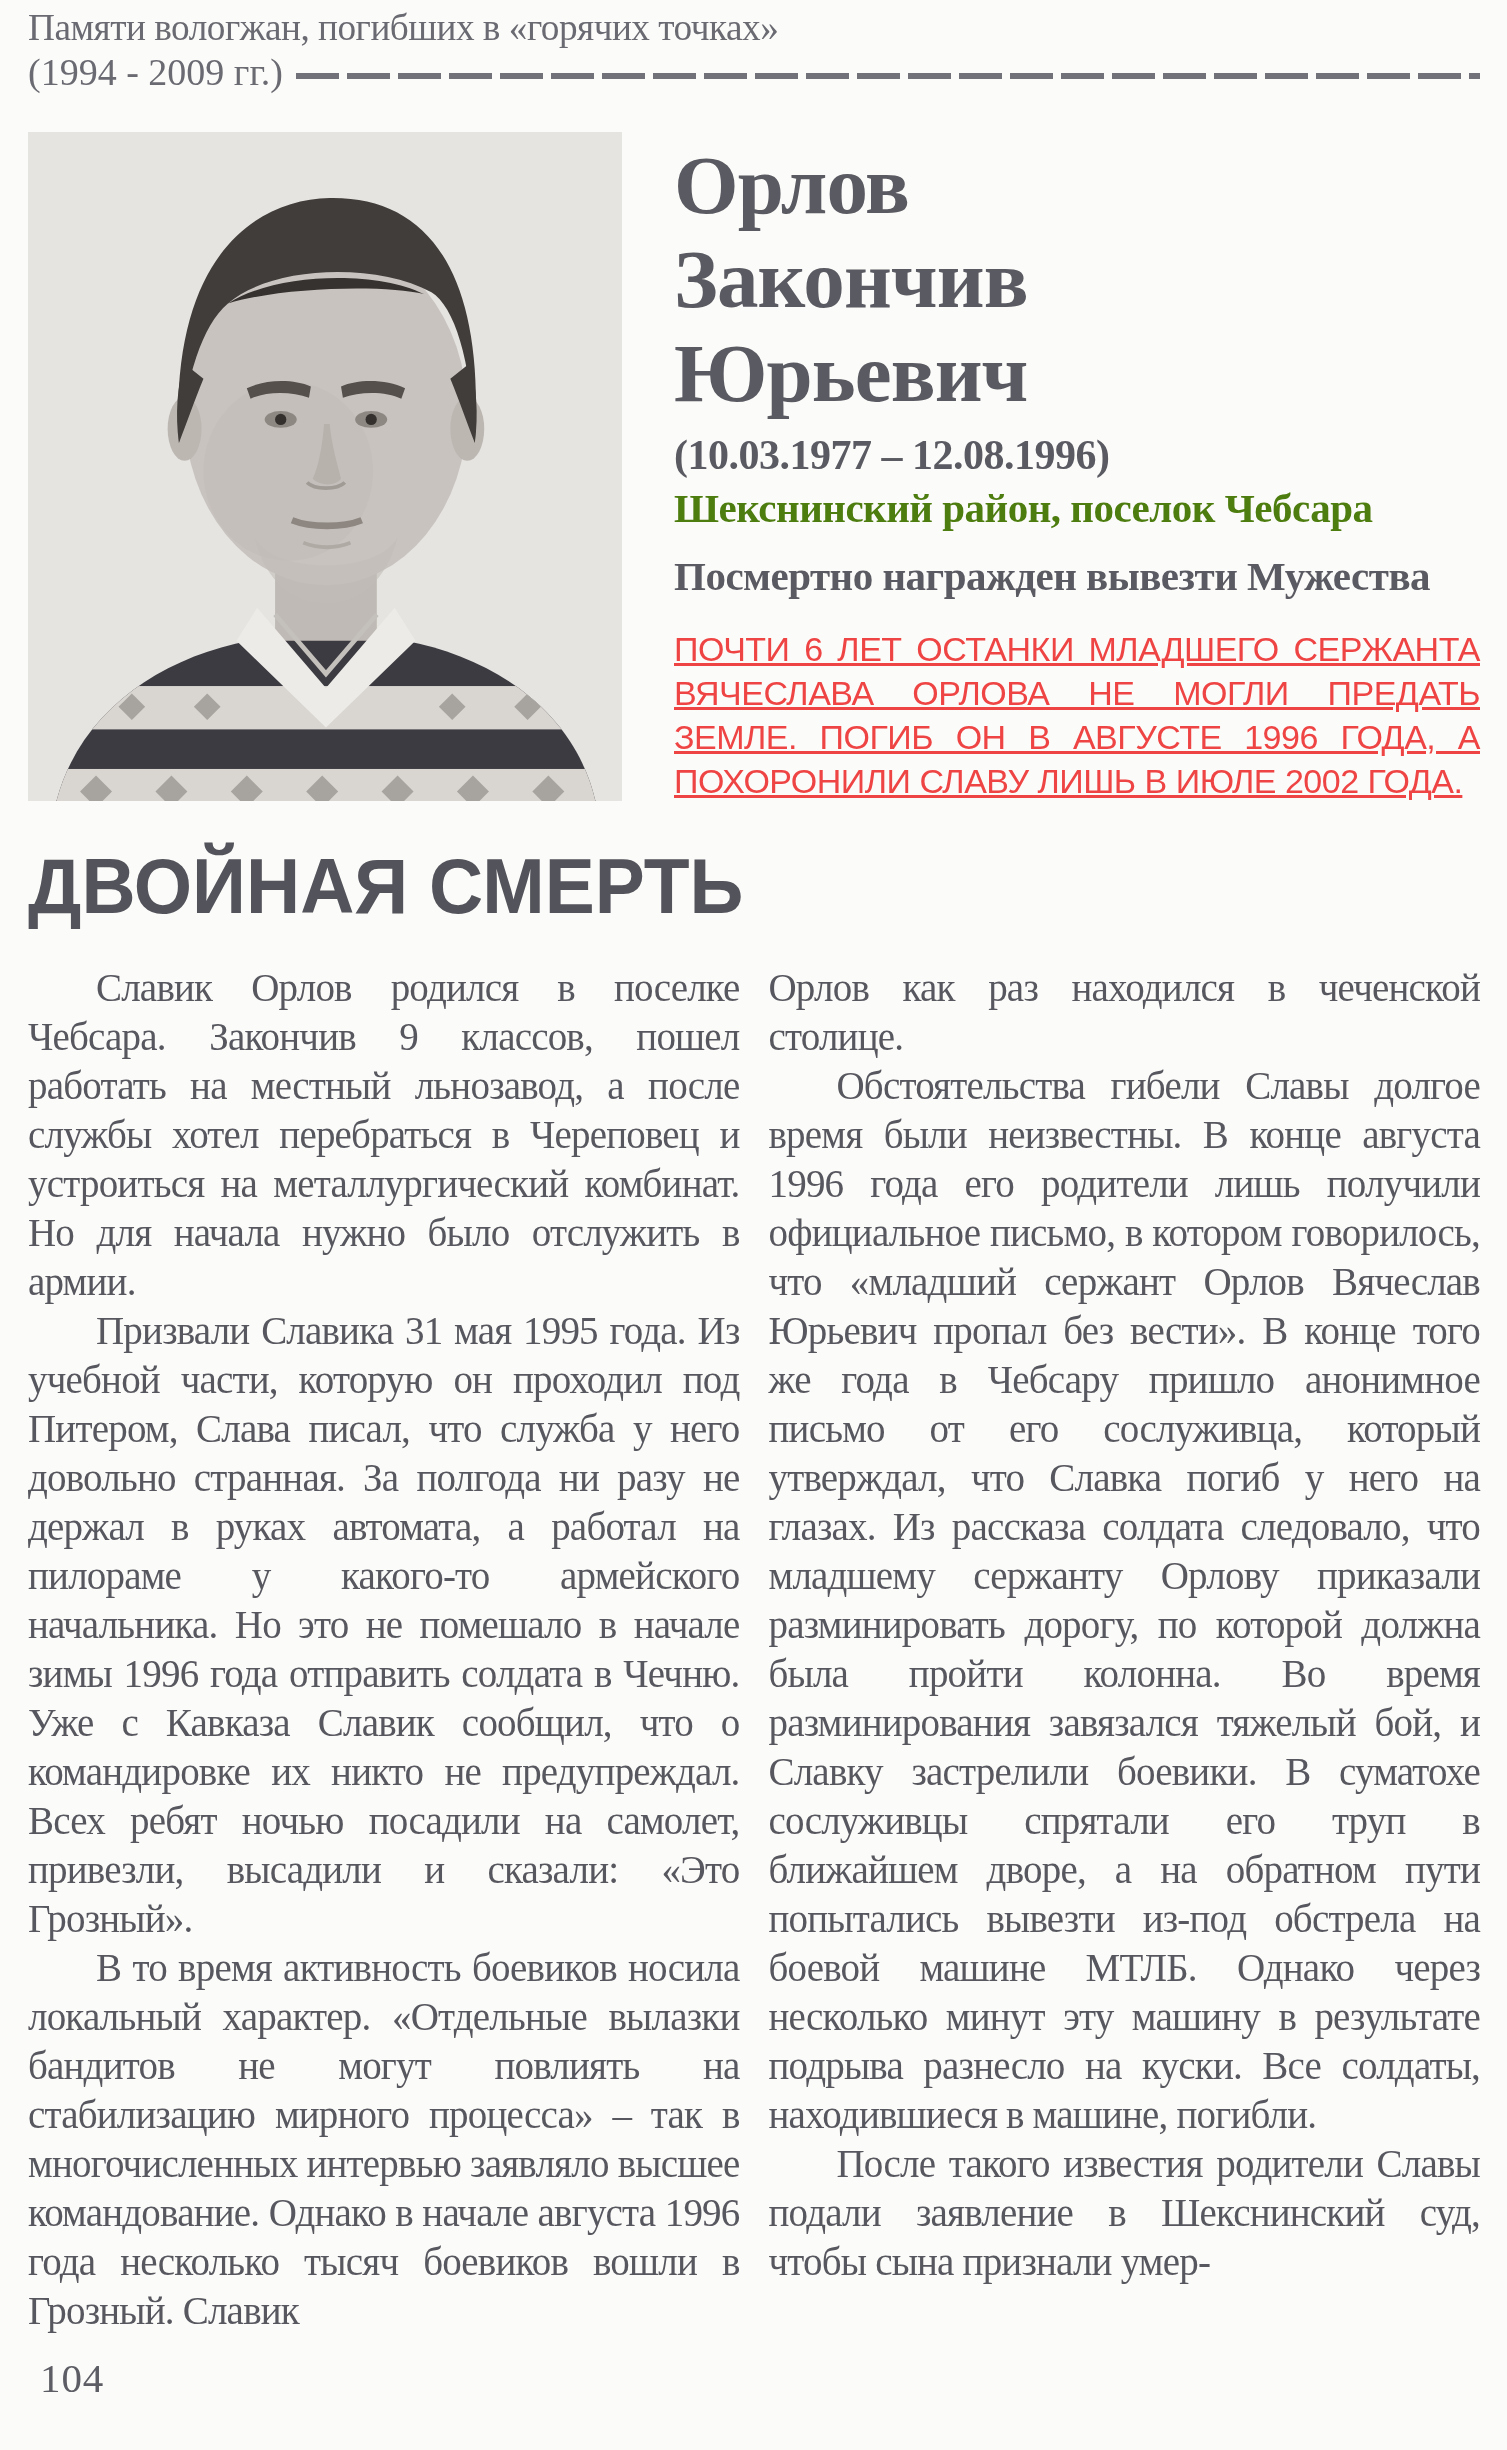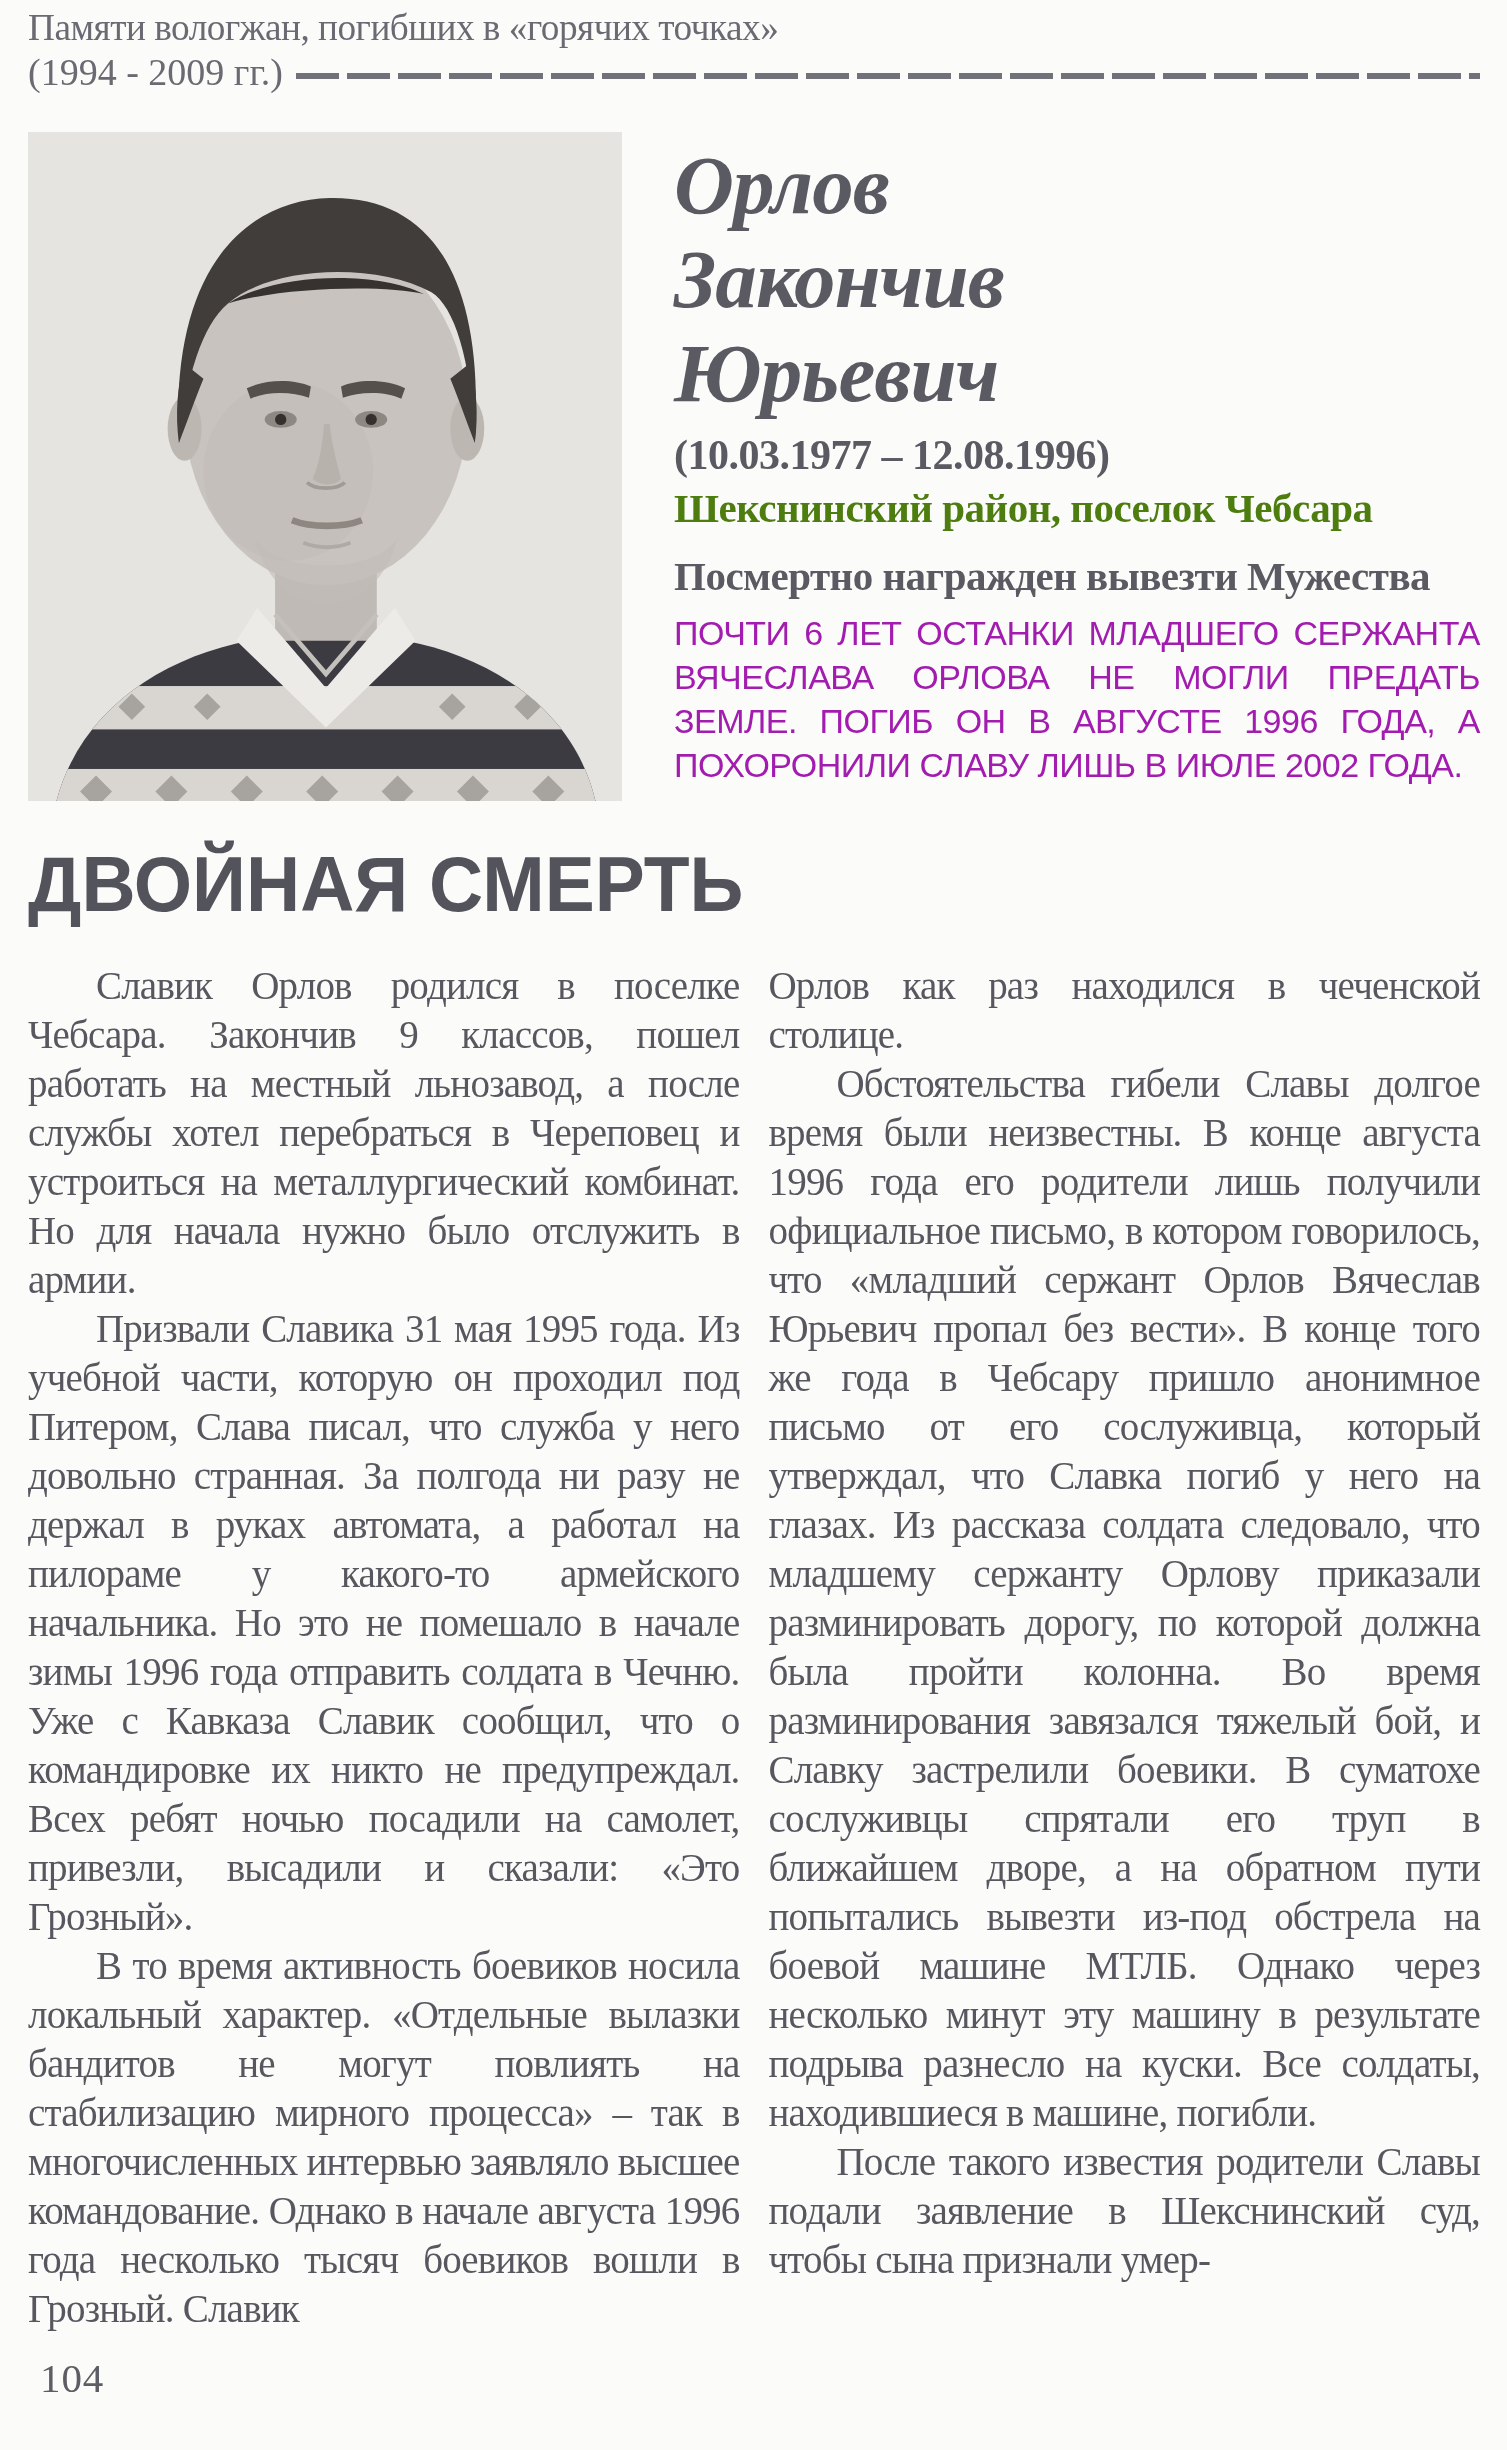--- a/index.html
+++ b/index.html
@@ -24,28 +24,28 @@
   .header-rule{
     flex:1;height:6.6px;margin-left:13px;margin-top:7.5px;
     background:repeating-linear-gradient(90deg,#71717a 0 43px,rgba(0,0,0,0) 43px 51px);
   }
 
   
   .hero{display:flex;margin-top:19px;}
   .photo-frame{width:594px;height:669px;flex:0 0 594px;background:#e8e7e4;overflow:hidden;}
   .photo-frame svg{display:block;width:100%;height:100%;}
   .hero-right{flex:1;padding-left:52px;padding-top:5.7px;}
-  .person-name{font-weight:700;color:#5a5a62;font-size:83px;line-height:94px;letter-spacing:-0.9px;font-style:italic;}
+  .person-name{font-weight:700;color:#5a5a62;font-size:83px;line-height:94px;letter-spacing:-0.9px;}
   .life-dates{font-weight:700;color:#5a5a62;font-size:42px;line-height:53px;margin-top:9.4px;letter-spacing:-0.5px;}
   .location{font-weight:700;color:#4d7c0f;font-size:41px;line-height:53px;letter-spacing:-0.5px;}
   .award{font-weight:700;color:#5a5a62;font-size:41px;line-height:53px;margin-top:15px;letter-spacing:-0.5px;}
   .lead{
     font-family:"Liberation Sans","DejaVu Sans",sans-serif;
-    color:#a21caf;font-size:34px;line-height:44px;margin-top:8px;
-    text-align:justify;letter-spacing:-0.5px;
+    color:#ef4444;font-size:34px;line-height:44px;margin-top:24px;
+    text-align:justify;letter-spacing:-0.5px;text-decoration:underline;
   }
 
   
   .article-title{
     font-family:"Liberation Sans","DejaVu Sans",sans-serif;
     font-weight:700;color:#53535b;font-size:75px;line-height:81px;
     letter-spacing:0px;margin-top:41px;
     transform:scaleY(1.05);transform-origin:left top;
   }
   .columns{display:flex;gap:29px;margin-top:38px;}

